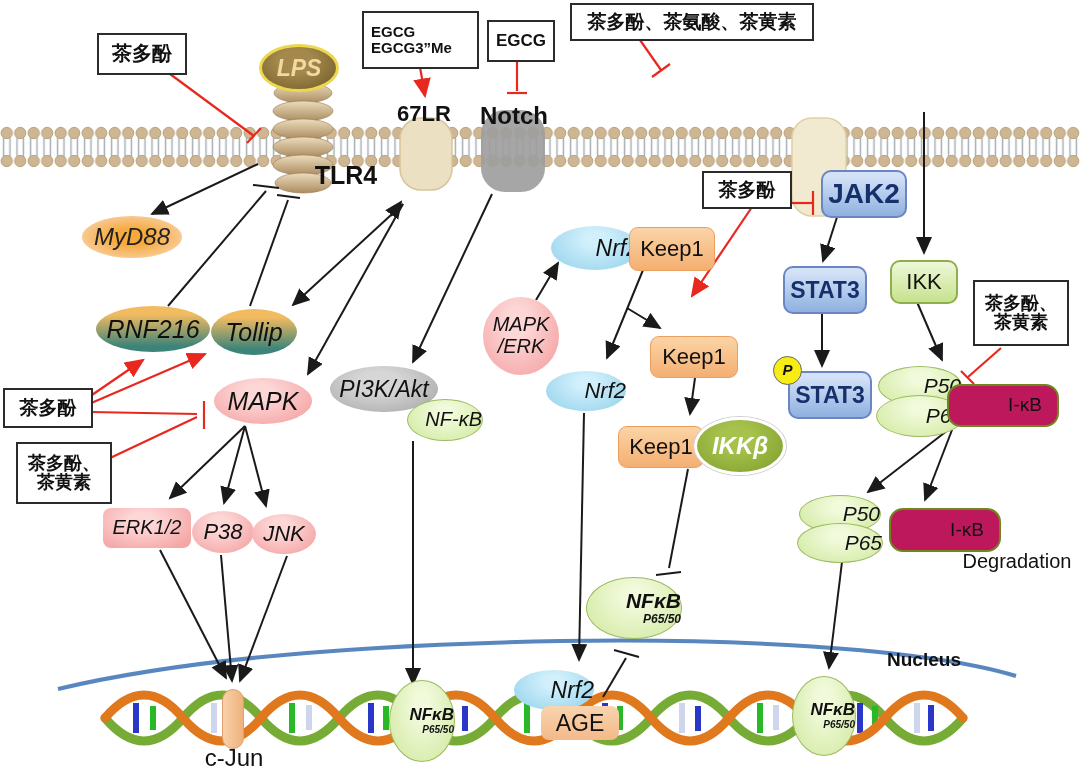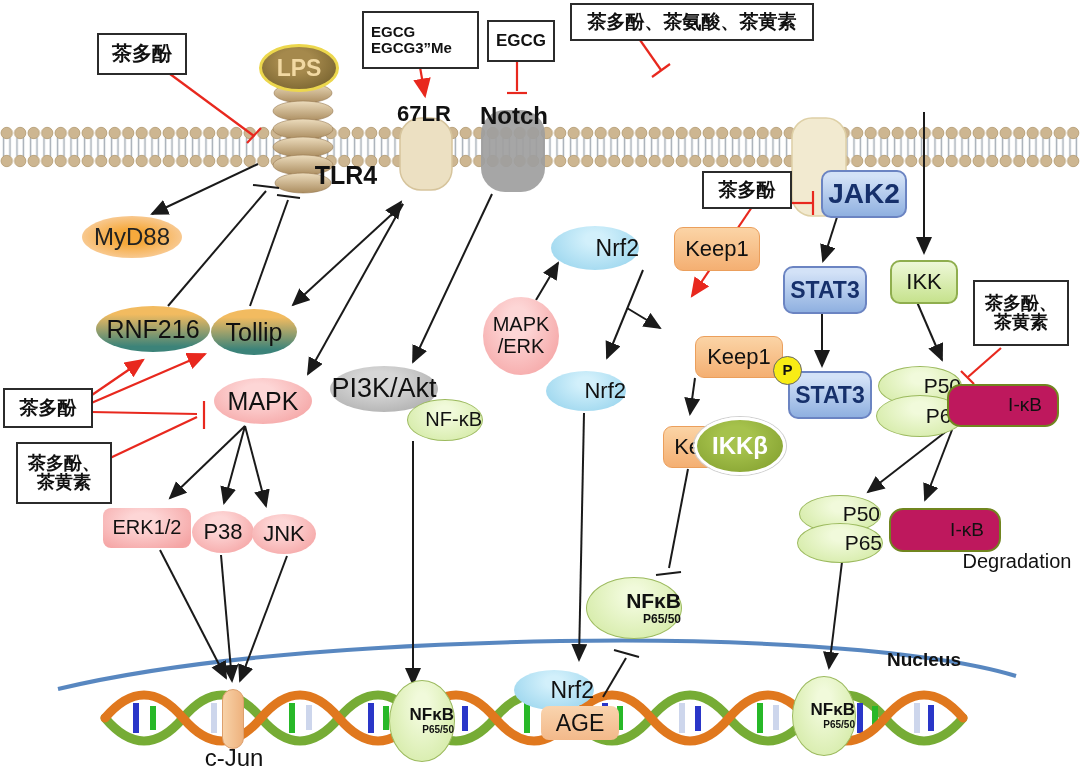--- a/index.html
+++ b/index.html
@@ -2,25 +2,25 @@
 <html><head>
 <meta charset="utf-8">
 <style>
   html,body{margin:0;padding:0;background:#fff;}
   #stage{position:relative;width:1080px;height:779px;background:#fff;overflow:hidden;
          font-family:"Liberation Sans",sans-serif;}
   .abs{position:absolute;}
   .lbl{display:flex;flex-direction:column;align-items:center;justify-content:center;
        text-align:center;color:#111;line-height:1.08;}
   .box{background:#fff;border:2px solid #2b2b2b;font-weight:bold;}
-  .ell{border-radius:50%;}
+  .ell{border-radius:50%;font-style:italic;}
   .pink{background:radial-gradient(ellipse at 45% 32%,#fdd6d6 20%,#f5a5a5 85%);}
   .blue{background:radial-gradient(ellipse at 50% 30%,#d2f0fb 15%,#9cd6ee 85%);align-items:flex-end;}
   .lgreen{background:radial-gradient(ellipse at 50% 30%,#f1fadb 15%,#d3eaa4 90%);border:1.5px solid #9cba5e;align-items:flex-end;}
-  .orangebox{background:linear-gradient(180deg,#fbd4a6,#f4af72);border:1px solid #eb9f5c;border-radius:9px;margin-left:45px;}
+  .orangebox{background:linear-gradient(180deg,#fbd4a6,#f4af72);border:1px solid #eb9f5c;border-radius:9px;}
   .bluebtn{background:linear-gradient(180deg,#d3e2f7 10%,#8fb0e0);border:2px solid #6b84c2;border-radius:10px;color:#16306b;font-weight:bold;}
   .olive{background:#be185d;border:2px solid #71851f;border-radius:14px;padding-left:44px;}
   .gradcell{background:linear-gradient(180deg,#f2bb60 18%,#3c8379 88%);}
 </style>
 </head>
 <body>
 
 <div id="stage">
 
 <svg class="abs" style="left:0;top:0" width="1080" height="779" viewBox="0 0 1080 779">
@@ -196,21 +196,21 @@
     </div>
 <div class="abs lbl ell gradcell" style="left:96px;top:306px;width:114px;height:46px;font-size:25px">
       <span>RNF216</span>
     </div>
 <div class="abs lbl ell gradcell" style="left:211px;top:309px;width:86px;height:46px;font-size:25px">
       <span>Tollip</span>
     </div>
 <div class="abs lbl ell pink" style="left:214px;top:378px;width:98px;height:46px;font-size:25px">
       <span>MAPK</span>
     </div>
-<div class="abs lbl ell" style="left:330px;top:366px;width:108px;height:46px;background:radial-gradient(ellipse at 45% 35%,#d6d6d6 25%,#aaaaaa 90%);font-size:27px">
+<div class="abs lbl ell" style="left:330px;top:366px;width:108px;height:46px;background:radial-gradient(ellipse at 45% 35%,#d6d6d6 25%,#aaaaaa 90%);font-size:23px">
       <span>PI3K/Akt</span>
     </div>
 <div class="abs lbl ell lgreen" style="left:407px;top:399px;width:74px;height:40px;font-size:20px">
       <span>NF-κB</span>
     </div>
 <div class="abs lbl ell pink" style="left:103px;top:508px;width:88px;height:40px;border-radius:8px;font-size:20px">
       <span>ERK1/2</span>
     </div>
 <div class="abs lbl ell pink" style="left:192px;top:511px;width:62px;height:42px;font-size:22px">
       <span>P38</span>

